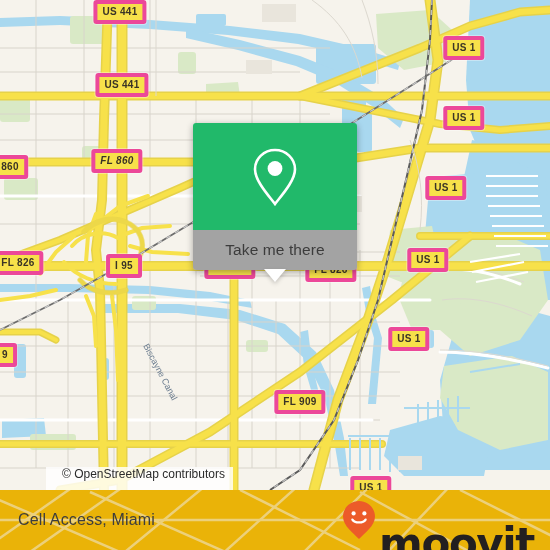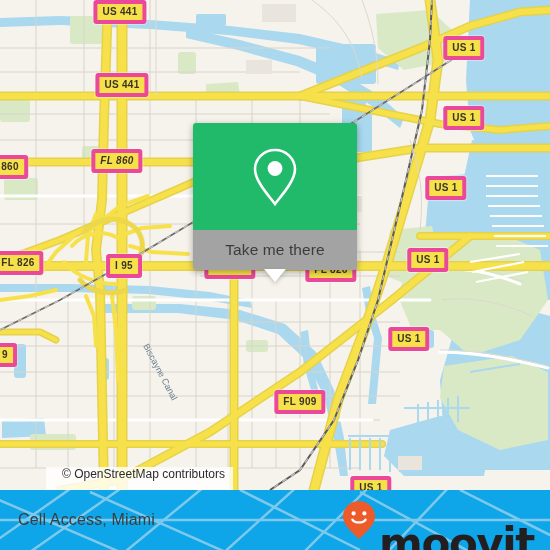--- a/index.html
+++ b/index.html
@@ -93,21 +93,21 @@
   .attrib span{
     font-size:12px;
     color:#2b2b2b;
     font-family:"Liberation Sans",sans-serif;
   }
 
   
   .footer{
     position:absolute;left:0;top:490px;
     width:550px;height:60px;
-    background:#0ea5e9;
+    background:#eab308;
     overflow:hidden;
   }
   .footer-wm{position:absolute;left:0;top:0;width:550px;height:60px;opacity:.5;}
   .footer-title{
     position:absolute;left:18px;top:0;height:60px;
     display:flex;align-items:center;
     font-size:16px;color:#3d3d3d;
     font-family:"Liberation Sans",sans-serif;
     letter-spacing:.15px;
     z-index:2;

